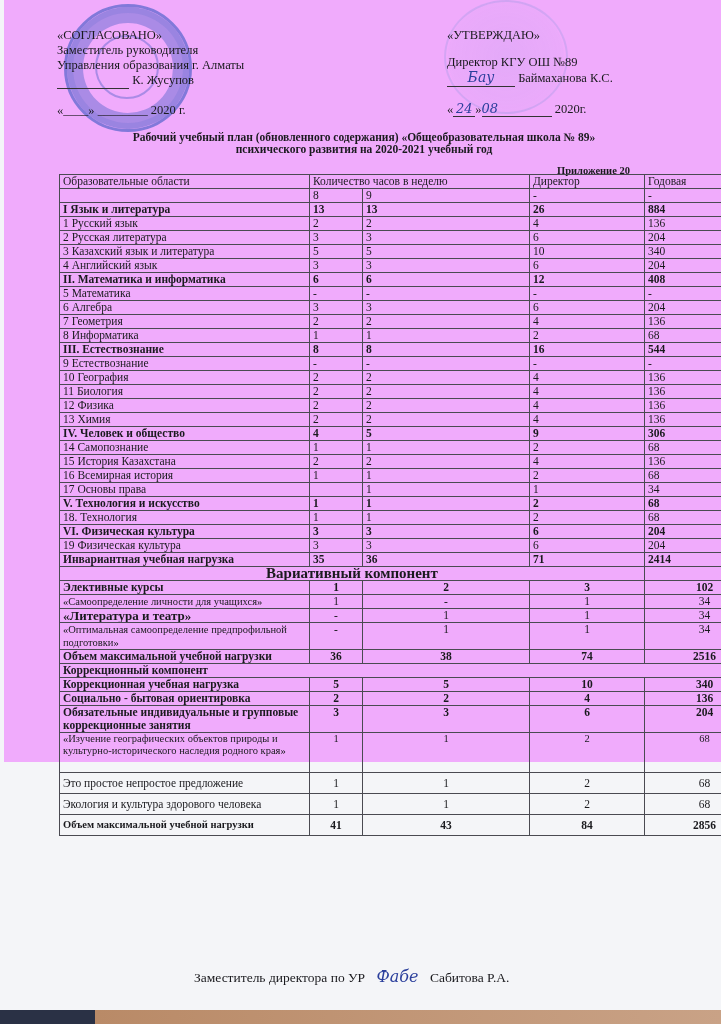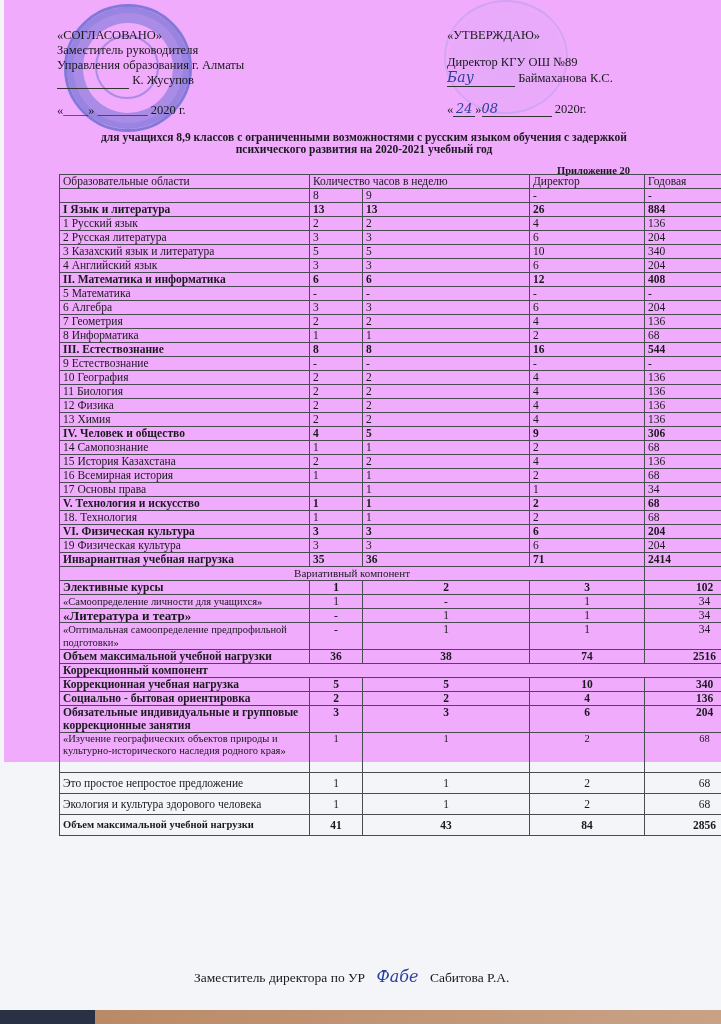--- a/index.html
+++ b/index.html
@@ -15,21 +15,21 @@
     background: #f0abfc;
   }
   .bottom-strip {
     position: absolute; left: 0; top: 1010px; width: 721px; height: 14px;
     background: linear-gradient(90deg, #2a3145 0 95px, #b98a67 95px, #c9a286 100%);
   }
   
   .approve-left { position: absolute; left: 53px; top: 28px; font-size: 12.5px; line-height: 15px; }
   .approve-right { position: absolute; left: 443px; top: 28px; font-size: 12.5px; line-height: 15px; }
   .approve-left div, .approve-right div { white-space: nowrap; }
-  .sig-line { display:inline-block; border-bottom: 1px solid #333; }
+  .sig-line { display:inline-block; border-bottom: 1px solid #333; text-align: center; }
   .stamp-left {
     position: absolute; left: 60px; top: 4px; width: 122px; height: 122px;
     border-radius: 50%; border: 3px solid rgba(40,80,190,0.55);
     box-shadow: inset 0 0 0 6px rgba(40,80,190,0.12), inset 0 0 0 14px rgba(255,255,255,0), inset 0 0 0 16px rgba(40,80,190,0.35);
     pointer-events: none;
   }
   .stamp-left-inner {
     position:absolute; left: 28px; top: 28px; width: 60px; height: 60px; border-radius: 50%;
     border: 2px solid rgba(40,80,190,0.35);
   }
@@ -90,21 +90,21 @@
   </div>
 
   <div class="approve-right">
     <div>«УТВЕРЖДАЮ»</div>
     <div style="margin-top:12px">Директор КГУ ОШ №89</div>
     <div><span class="sig-line" style="width:68px"><span class="signature" style="position:static;font-size:14px">Бау</span></span> <span>Баймаханова К.С.</span></div>
     <div style="margin-top:14px">«<span class="sig-line signature" style="position:static;font-size:13px;width:22px;text-align:center">24</span>»<span class="sig-line signature" style="position:static;font-size:13px;width:70px;text-align:left">08</span> <span>2020г.</span></div>
   </div>
 
   <div class="title">
-    <div>для учащихся 8,9 классов с ограниченными возможностями с русским языком обучения с задержкой</div>
+    <div>Рабочий учебный план (обновленного содержания)  «Общеобразовательная школа № 89»</div>
     <div>психического развития на 2020-2021 учебный год</div>
   </div>
 
   <div class="appendix">Приложение 20</div>
 
   <table class="plan">
     <colgroup>
         <col class="c0">
         <col class="c1">
         <col class="c2">
@@ -301,21 +301,21 @@
           <td class="n">204</td>
         </tr>
         <tr class="b">
           <td>Инвариантная  учебная нагрузка</td>
           <td class="n">35</td>
           <td class="n">36</td>
           <td class="n">71</td>
           <td class="n">2414</td>
         </tr>
         <tr>
-          <td colspan="4" style="text-align: center; font-weight: normal; font-size: 11px;">Вариативный компонент</td>
+          <td colspan="4" style="text-align: center; font-weight: bold; font-size: 15px;">Вариативный компонент</td>
           <td></td>
         </tr>
         <tr class="b center-nums">
           <td>Элективные курсы</td>
           <td class="n">1</td>
           <td class="n">2</td>
           <td class="n">3</td>
           <td class="n">102</td>
         </tr>
         <tr class="center-nums">

